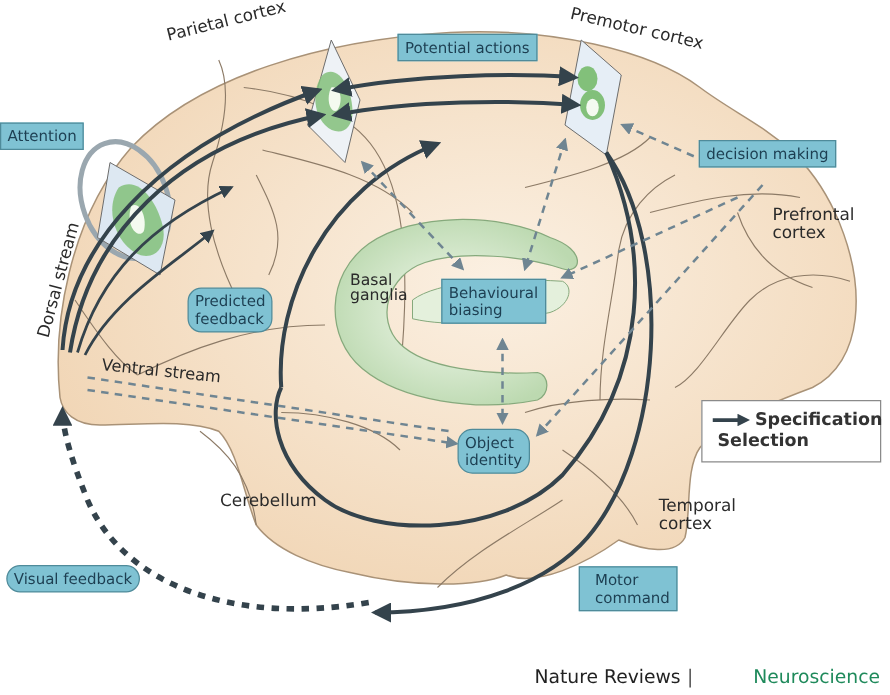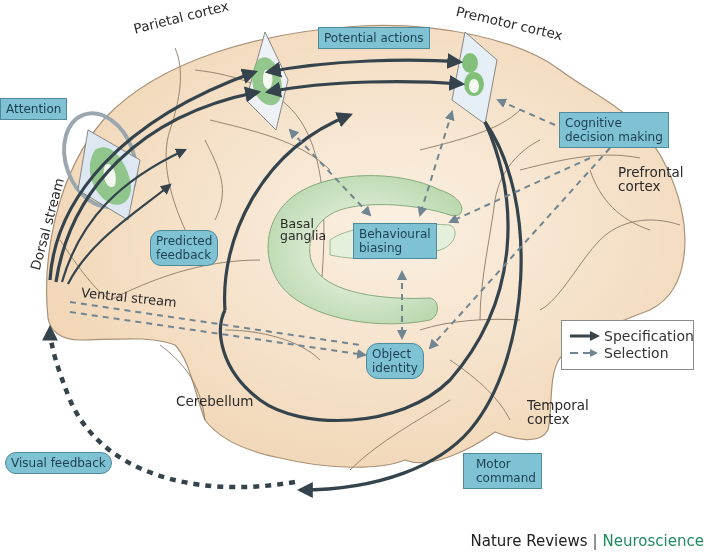--- a/index.html
+++ b/index.html
@@ -4,27 +4,27 @@
 <style>
   html, body { margin:0; padding:0; background:#ffffff; }
   body { width:712px; height:556px; position:relative; overflow:hidden;
          font-family:"DejaVu Sans", sans-serif; }
   #stage { position:absolute; left:0; top:0; width:712px; height:556px; }
   .lbl-box { position:absolute; background:#7fc2d3; border:1px solid #4f8b9a;
              color:#1d3f52; font-size:12px; line-height:14px; padding:3px 5px;
              box-sizing:border-box; white-space:nowrap; }
   .lbl-box span { display:block; }
   .free { position:absolute; color:#2a2a2a; font-size:13.5px; line-height:14px; white-space:nowrap; }
-  .legend { position:absolute; left:561px; top:320px; width:133px; height:50px;
-            border:1px solid #8a8a8a; background:#ffffff; box-sizing:border-box; }
+  .legend { position:absolute; left:561px; top:320px; width:144px; height:50px;
+            border:1px solid #8a8a8a; background:#ffffff; box-sizing:border-box;font-weight:bold; }
   .legend-row { position:absolute; left:8px; height:16px; display:flex; align-items:center; }
   .legend-row span { font-size:14px; color:#333; margin-left:4px; }
   .credit { position:absolute; right:8px; bottom:6px; font-size:15px; color:#222; white-space:nowrap; }
   .credit .sep { color:#555; margin:0 5px; }
-  .credit .journal { color:#1f8a5b; }
+  .credit .journal { color:#1f8a5b;margin-left:43px; }
 </style>
 </head>
 <body>
 
 <svg id="stage" width="712" height="556" viewBox="0 0 712 556" xmlns="http://www.w3.org/2000/svg">
   <defs>
     <radialGradient id="brainGrad" cx="55%" cy="45%" r="60%">
       <stop offset="0%" stop-color="#fbf0e2"></stop>
       <stop offset="100%" stop-color="#f1d6b6"></stop>
     </radialGradient>
@@ -130,21 +130,20 @@
 <div class="free" style="left:28px;top:268px;transform:rotate(-75deg);transform-origin:left top;">Dorsal stream</div>
 <div class="free" style="left:82px;top:286px;transform:rotate(6deg);transform-origin:left top;font-size:13px;">Ventral stream</div>
 
 <div class="lbl-box" style="left:0px;top:98px;">
   <span>Attention</span>
 </div>
 <div class="lbl-box" style="left:318px;top:27px;">
   <span>Potential actions</span>
 </div>
 <div class="lbl-box" style="left:559px;top:112px;">
-  <span>Cognitive</span>
   <span>decision making</span>
 </div>
 <div class="lbl-box" style="left:150px;top:230px;border-radius:11px;">
   <span>Predicted</span>
   <span>feedback</span>
 </div>
 <div class="lbl-box" style="left:353px;top:223px;">
   <span>Behavioural</span>
   <span>biasing</span>
 </div>
@@ -161,21 +160,21 @@
 </div>
 
 <div class="legend">
   <div class="legend-row" style="top:7px;">
     <svg width="30" height="10">
         <line x1="0" y1="5" x2="22" y2="5" stroke="#34434c" stroke-width="3"></line>
         <path d="M20,0 L30,5 L20,10 z" fill="#34434c"></path>
       </svg>
     <span>Specification</span>
   </div>
-  <div class="legend-row" style="top:24px;">
+  <div class="legend-row" style="top:24px;flex-direction:column;">
     <svg width="30" height="10">
         <line x1="0" y1="5" x2="8" y2="5" stroke="#6f8592" stroke-width="2"></line>
         <line x1="13" y1="5" x2="20" y2="5" stroke="#6f8592" stroke-width="2"></line>
         <path d="M20,1 L28,5 L20,9 z" fill="#6f8592"></path>
       </svg>
     <span>Selection</span>
   </div>
 </div>
 
 <div class="credit">

